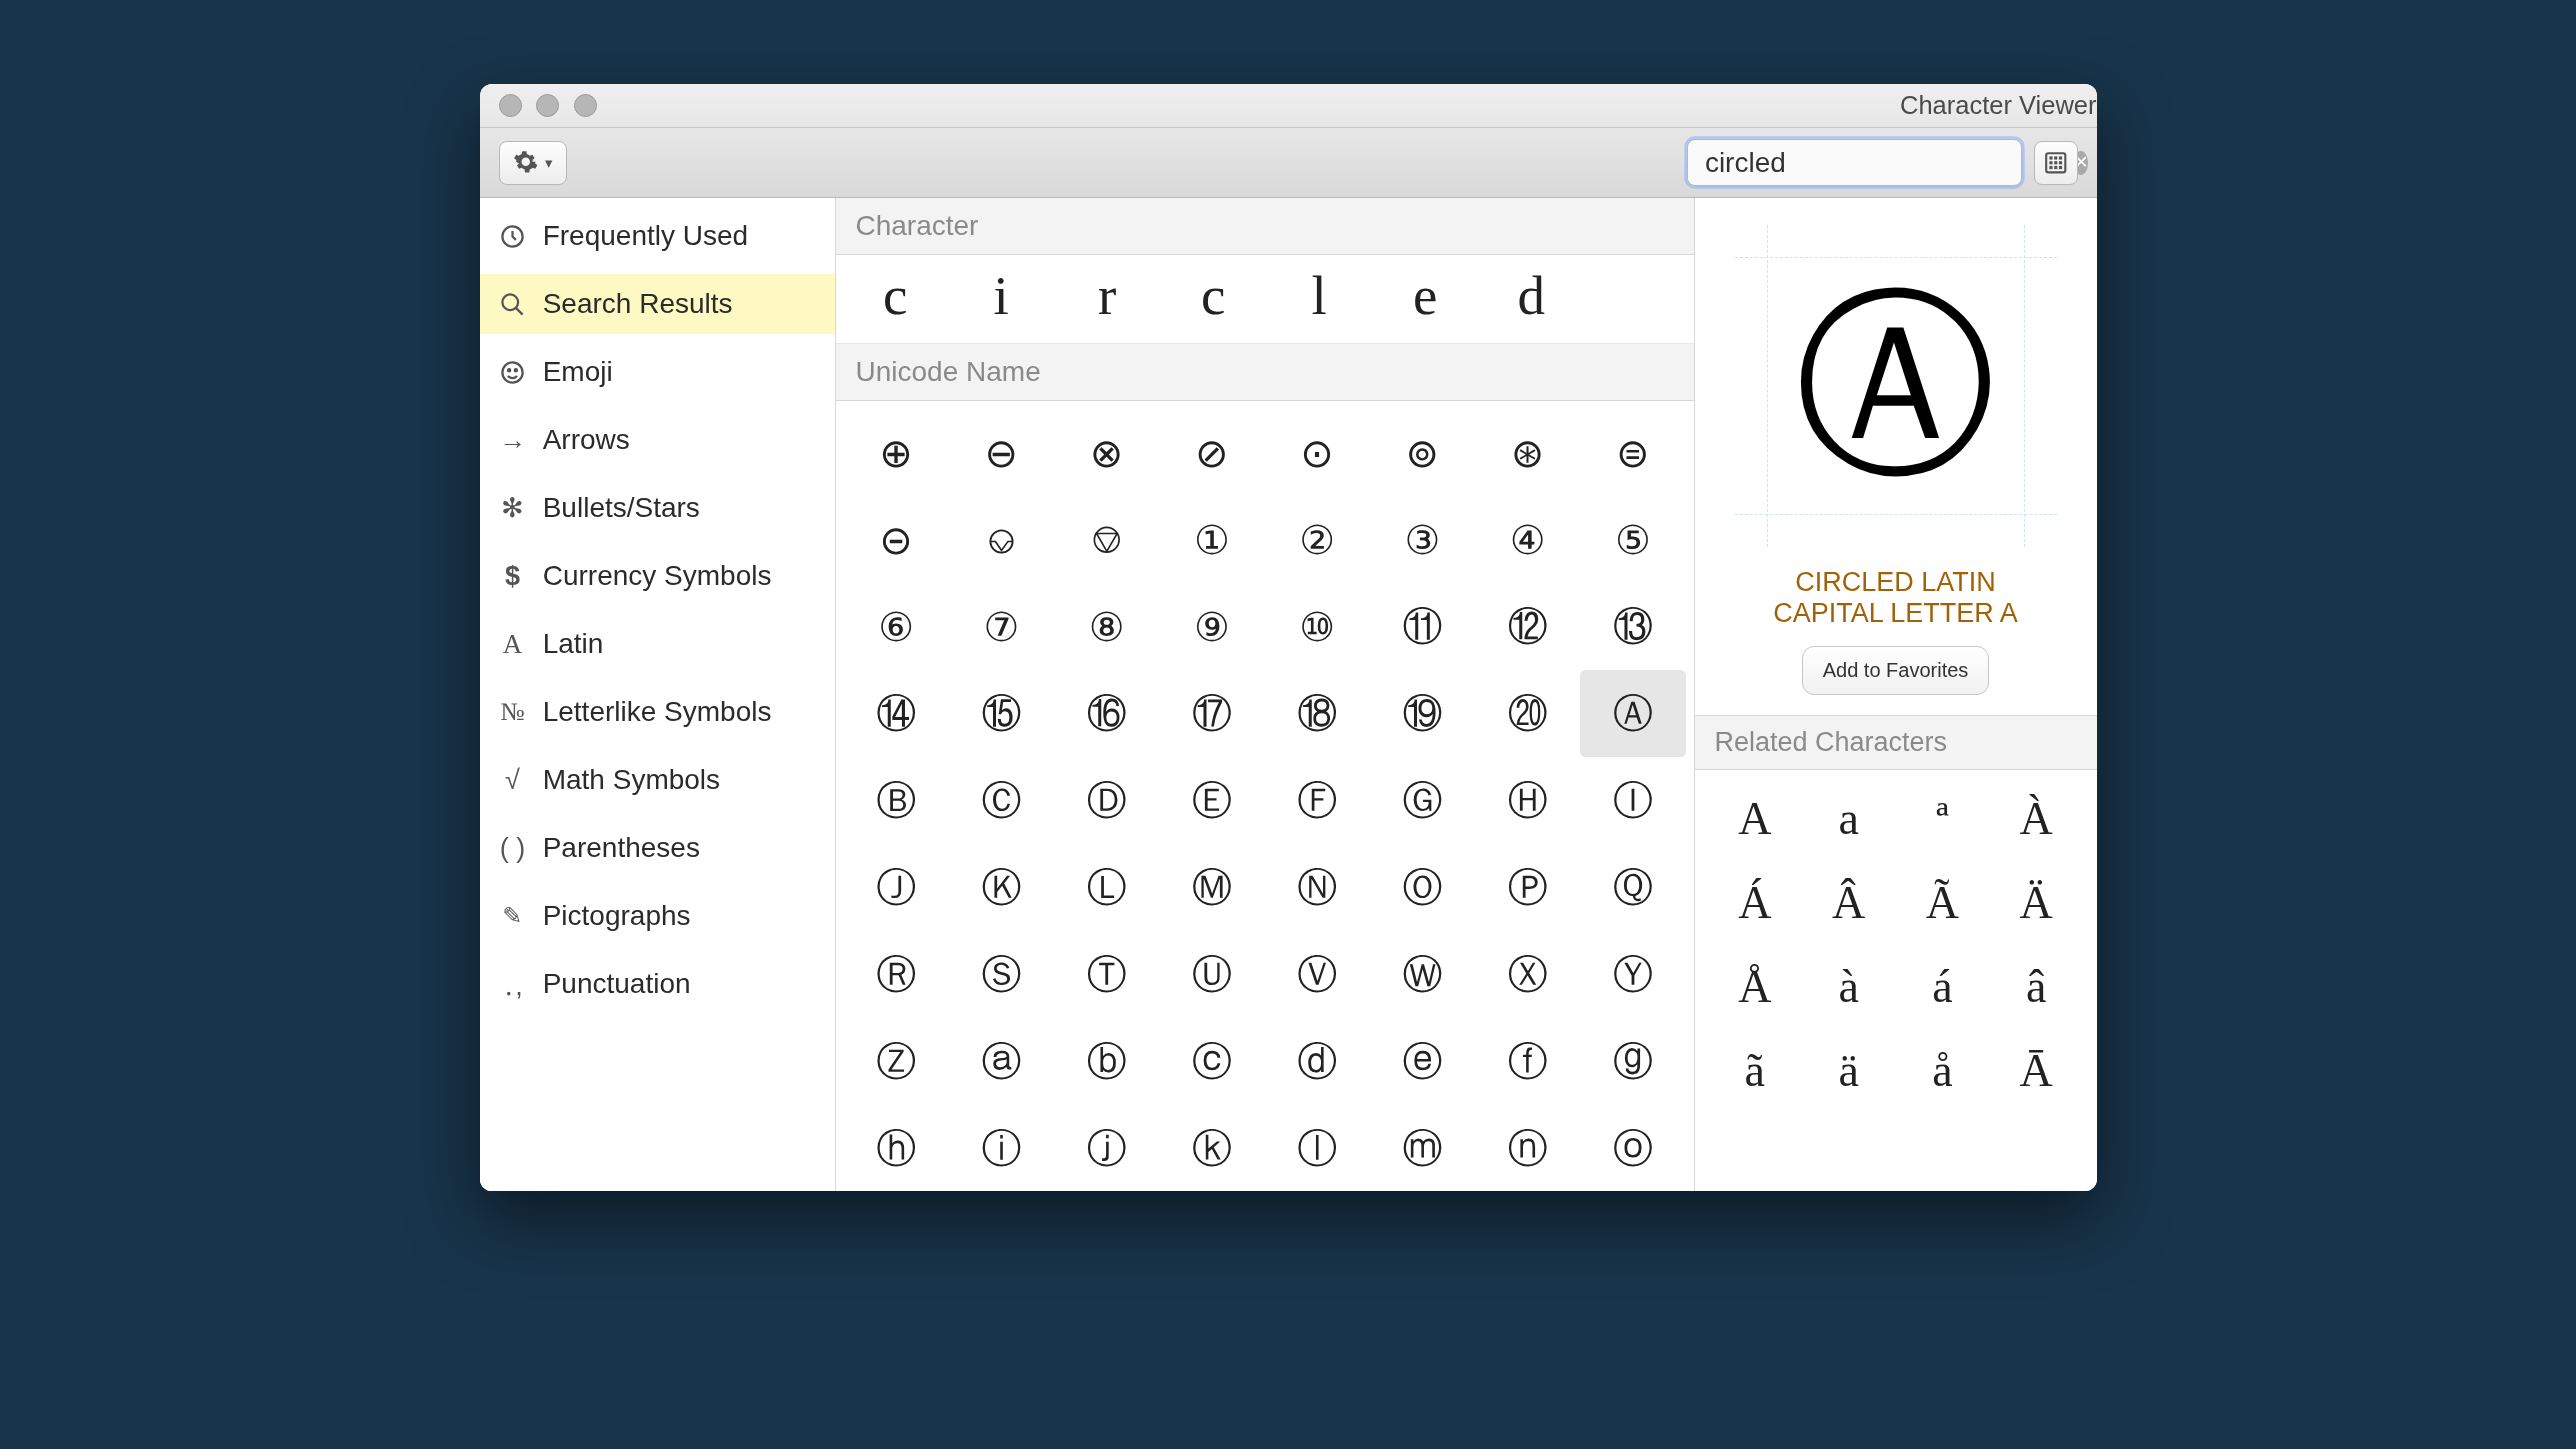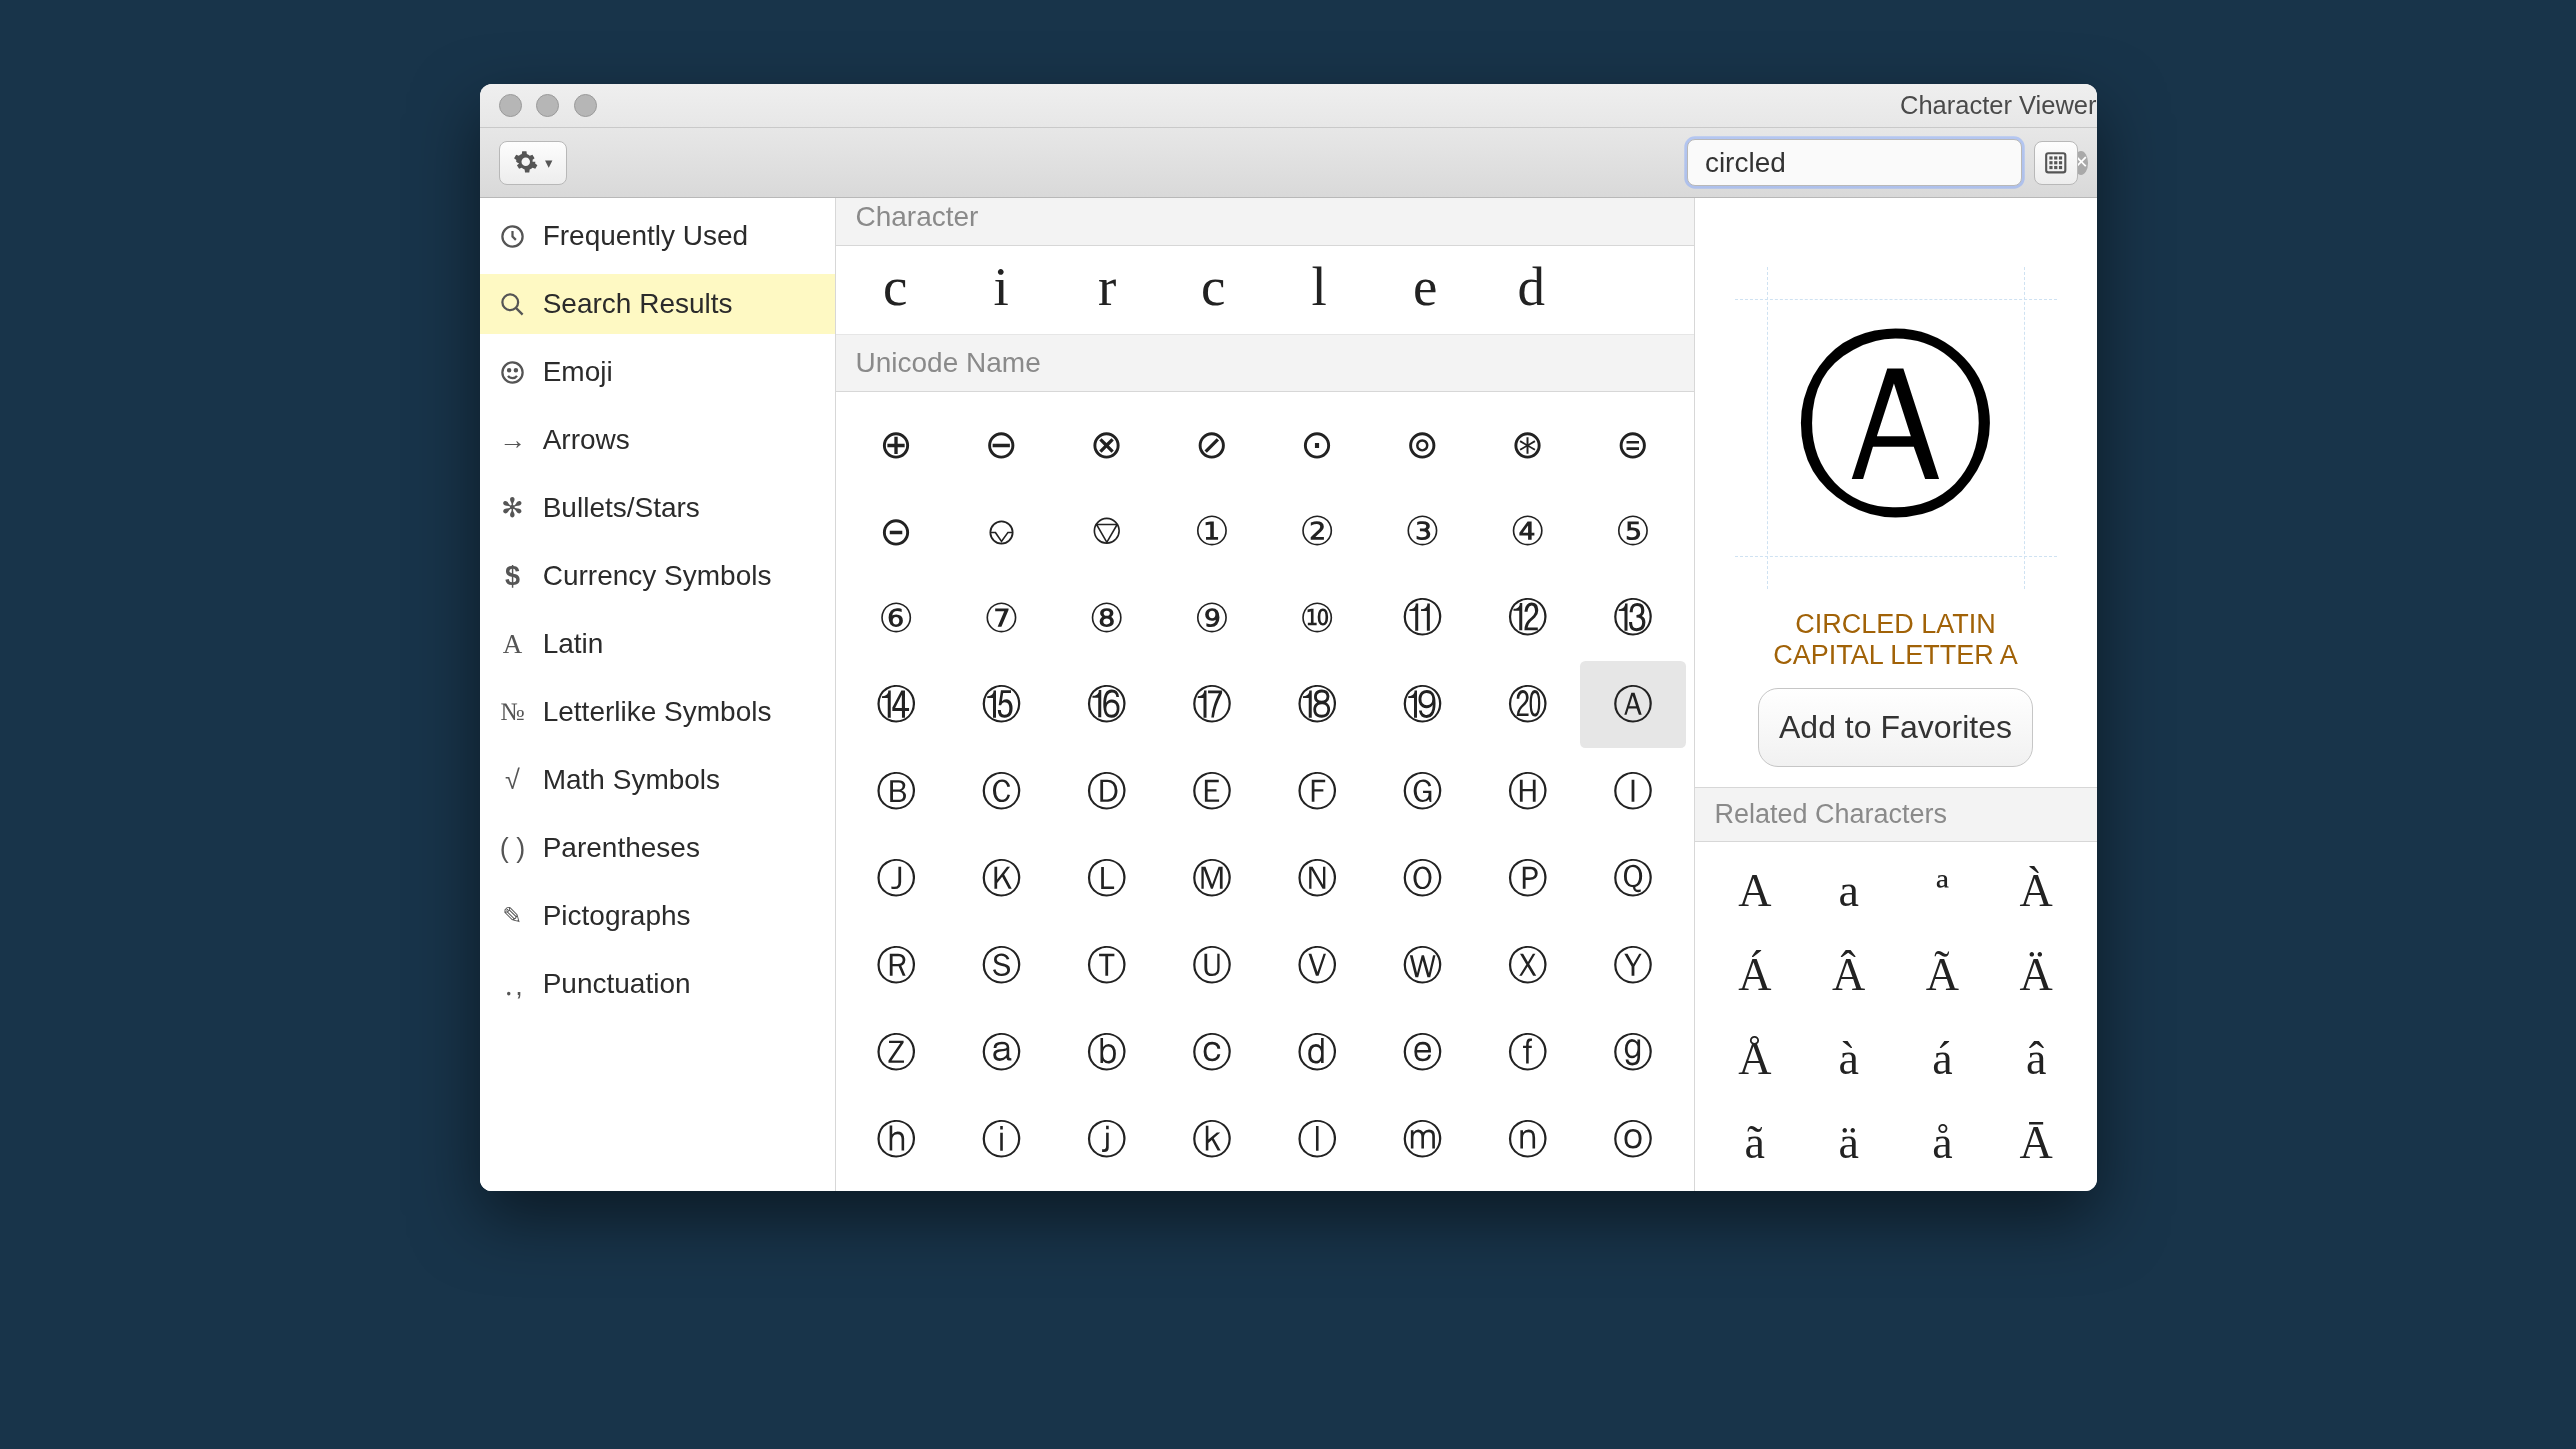--- a/index.html
+++ b/index.html
@@ -140,21 +140,20 @@
     width: 31px; height: 31px;
     display: flex; align-items: center; justify-content: center;
     color: #555;
     font-size: 27px;
   }
 
   .main {
     flex: 1;
     display: flex;
     overflow: hidden;
-    align-items: flex-end;
   }
   .center {
     flex: 1;
     overflow-y: auto;
     border-right: 0.7px solid #d7d7d7;
   }
   .section-header {
     background: #f3f3f3;
     border-bottom: 0.7px solid #d7d7d7;
     padding: 12px 20px;
@@ -233,23 +232,23 @@
     text-align: center;
     font-size: 27px;
     color: #a16207;
     padding: 20px 20px 17.4px;
     white-space: pre-line;
   }
   .fav-btn {
     align-self: center;
     border: 0.7px solid #c6c6c6;
     background: linear-gradient(#ffffff,#f1f1f1);
-    border-radius: 20px;
-    padding: 20px 20px;
-    font-size: 32px;
+    border-radius: 12px;
+    padding: 12px 20px;
+    font-size: 20px;
     color: #333;
     margin-bottom: 20px;
   }
   .related-header {
     background: #f3f3f3;
     border-top: 0.7px solid #d7d7d7;
     border-bottom: 0.7px solid #d7d7d7;
     padding: 10.7px 20px;
     font-size: 27px;
     color: #8a8a8a;

